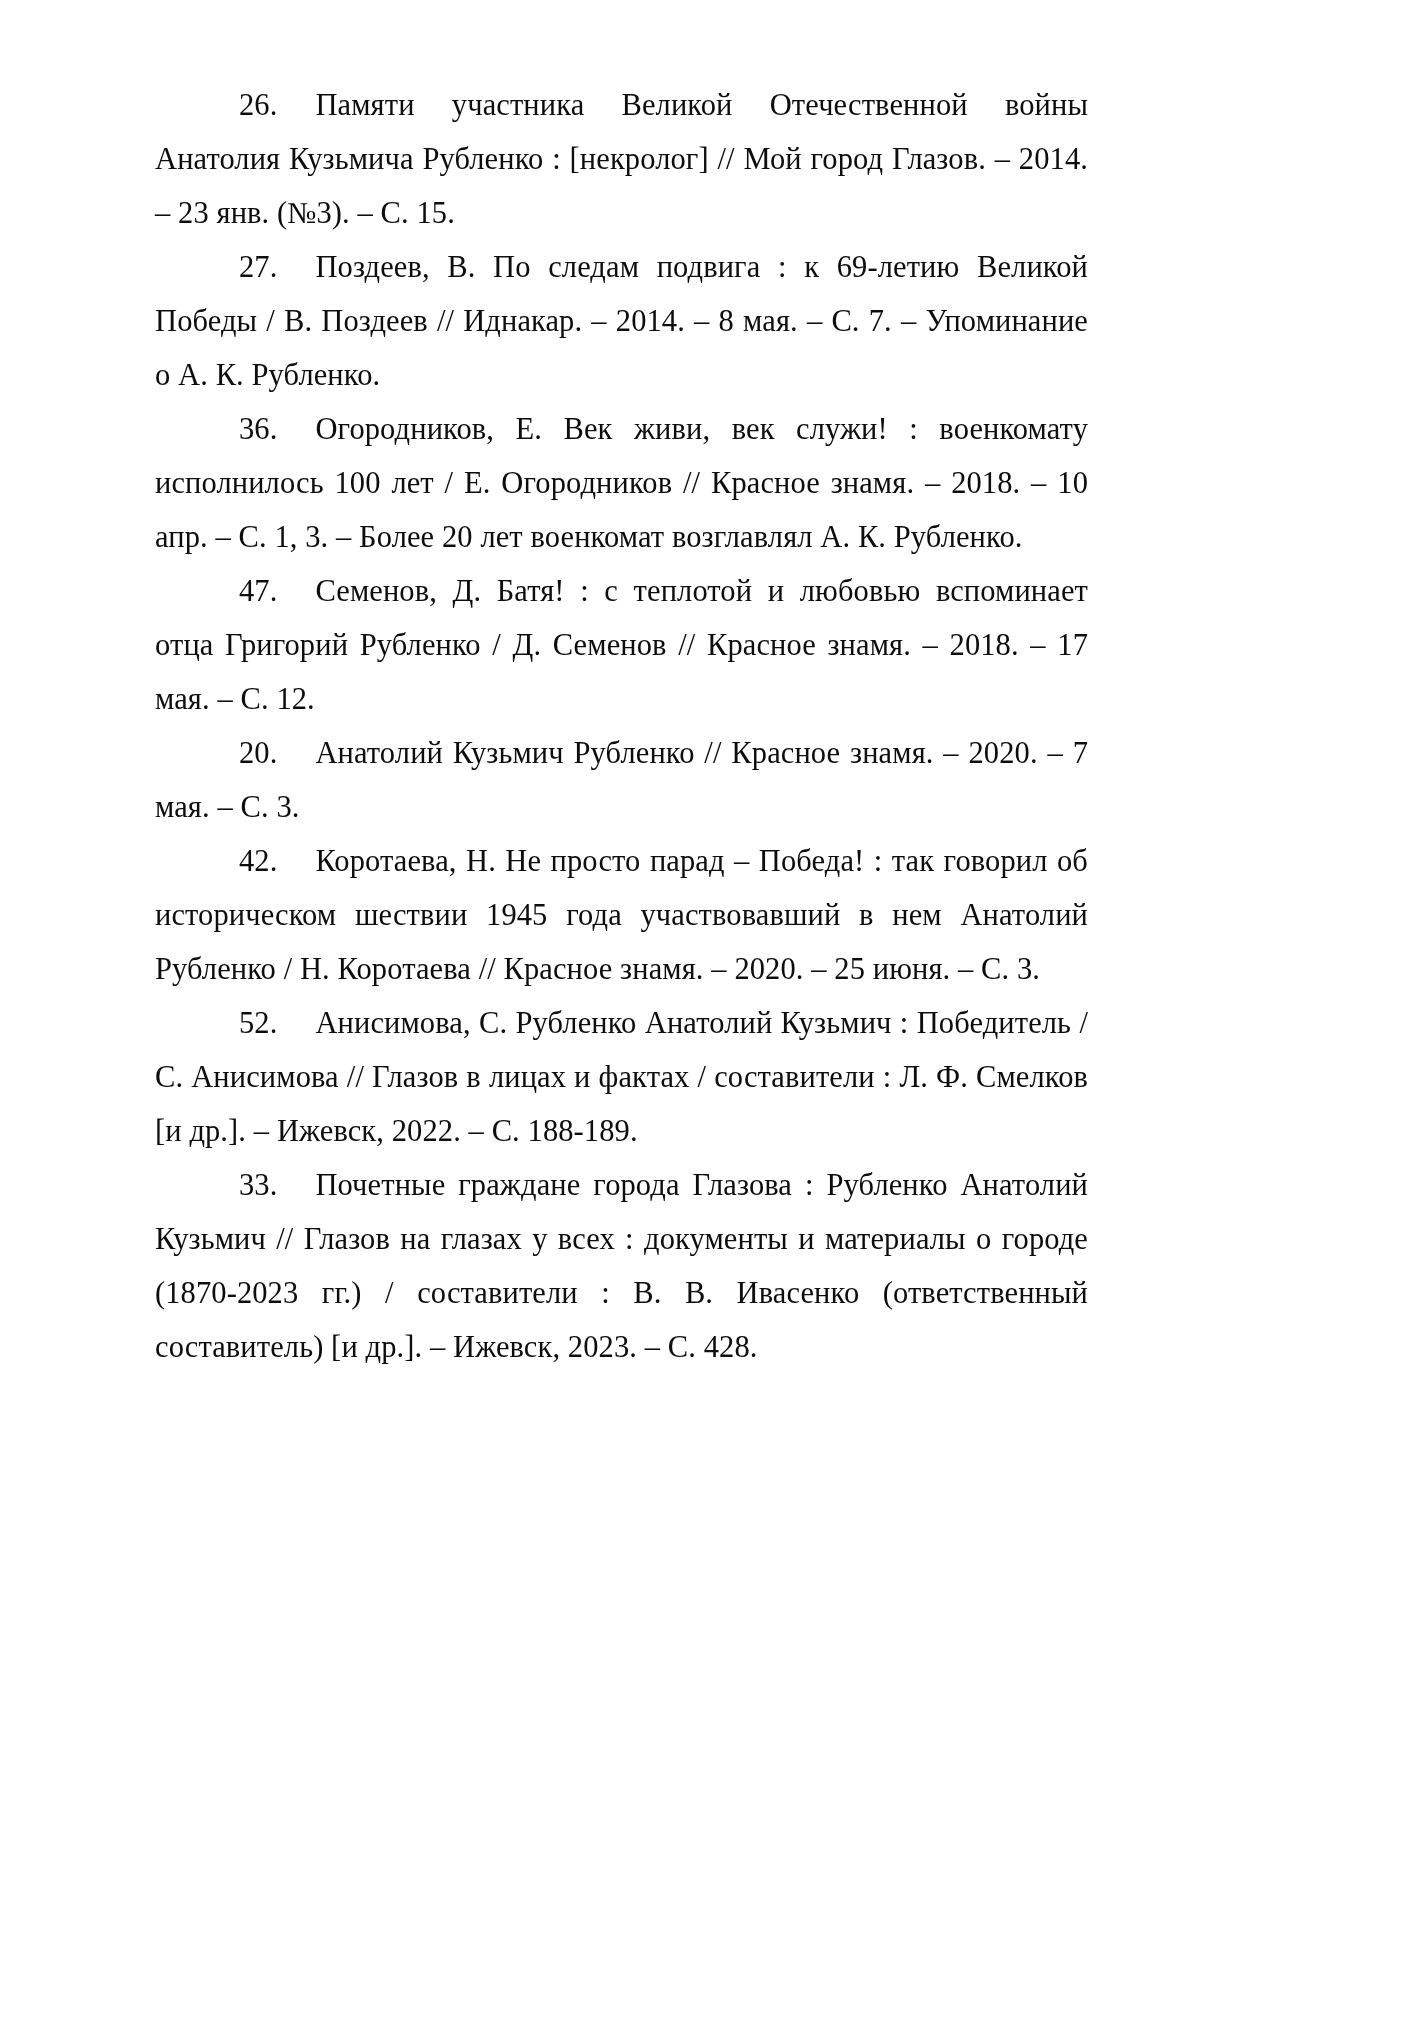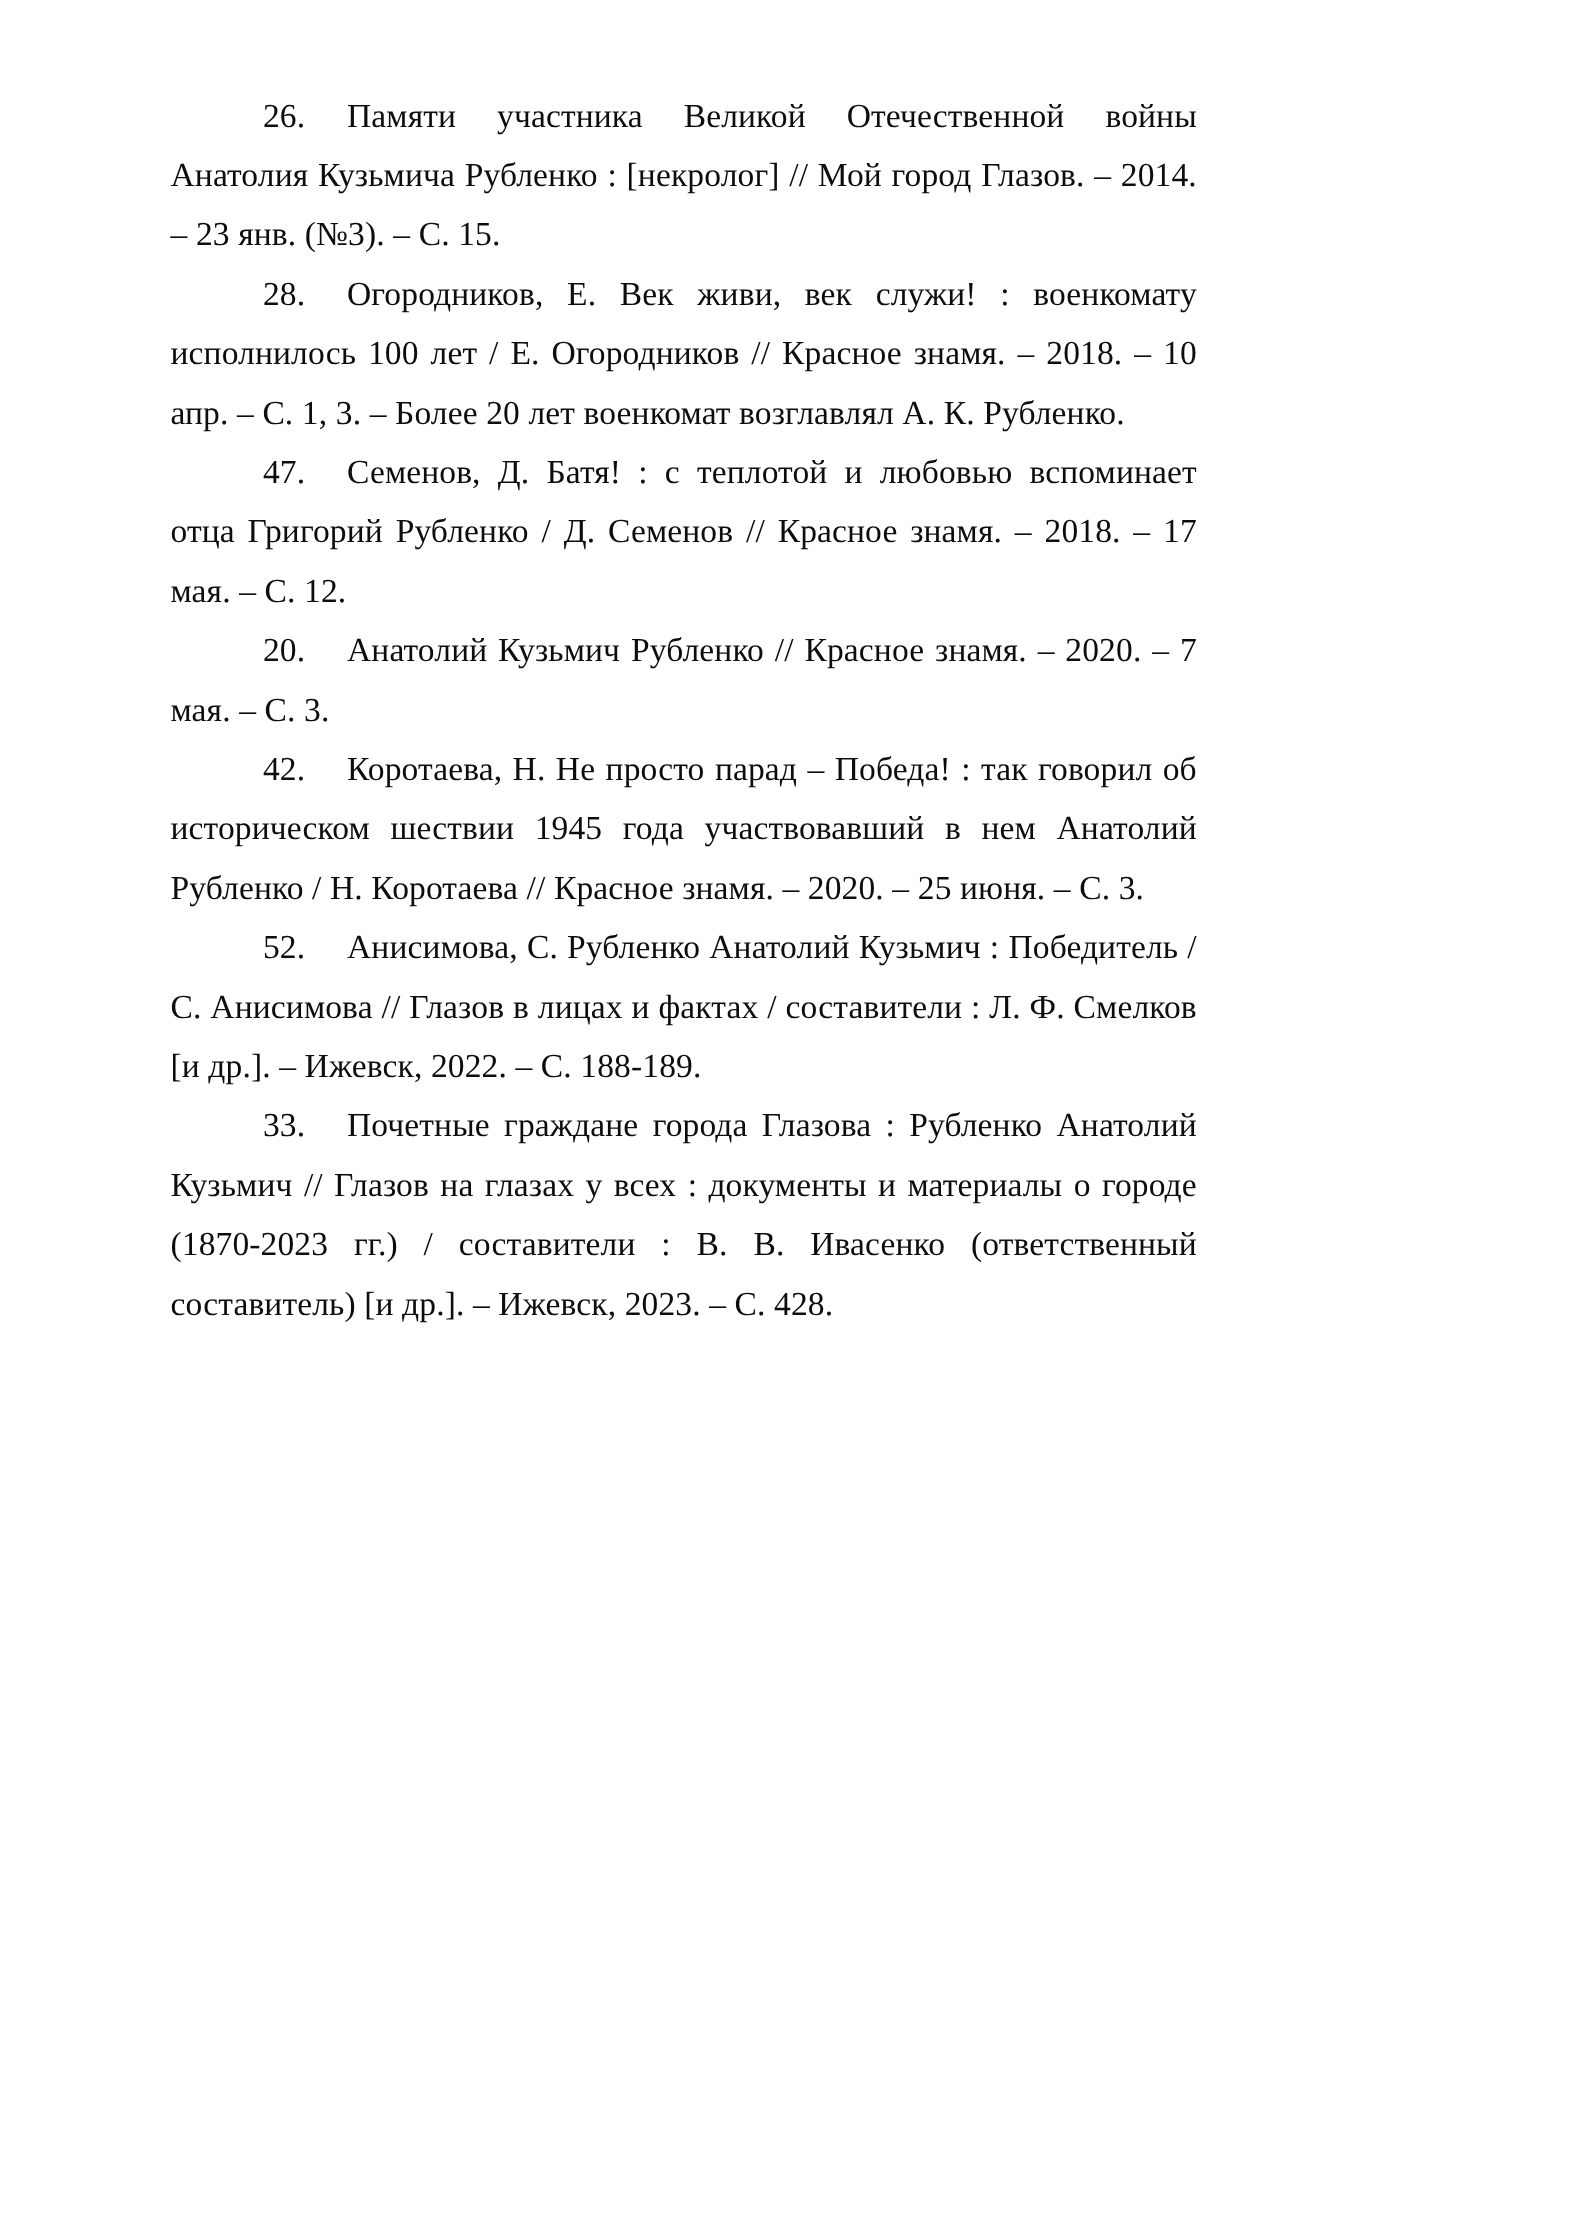--- a/index.html
+++ b/index.html
@@ -53,20 +53,21 @@
     display: inline-block;
     width: 38px;
   }
 </style>
 </head>
 <body>
 
 <div class="page">
   <div class="content" id="list">
       <p class="entry"><span class="num">26.</span><span class="numgap"></span><span>Памяти участника Великой Отечественной войны Анатолия Кузьмича Рубленко : [некролог] // Мой город Глазов. – 2014. – 23 янв. (№3). – С. 15.</span></p>
-      <p class="entry"><span class="num">28.</span><span class="numgap"></span><span>Огородников, Е. Век живи, век служи! : военкомату исполнилось 100 лет / Е. Огородников // Красное знамя. – 2018. – 10 апр. – С. 1, 3. – Более 20 лет военкомат возглавлял А. К. Рубленко.</span></p>
+      <p class="entry"><span class="num">27.</span><span class="numgap"></span><span>Поздеев, В. По следам подвига : к 69-летию Великой Победы / В. Поздеев // Иднакар. – 2014. – 8 мая. – С. 7. – Упоминание о А. К. Рубленко.</span></p>
+      <p class="entry"><span class="num">36.</span><span class="numgap"></span><span>Огородников, Е. Век живи, век служи! : военкомату исполнилось 100 лет / Е. Огородников // Красное знамя. – 2018. – 10 апр. – С. 1, 3. – Более 20 лет военкомат возглавлял А. К. Рубленко.</span></p>
       <p class="entry"><span class="num">47.</span><span class="numgap"></span><span>Семенов, Д. Батя! : с теплотой и любовью вспоминает отца Григорий Рубленко / Д. Семенов // Красное знамя. – 2018. – 17 мая. – С. 12.</span></p>
       <p class="entry"><span class="num">20.</span><span class="numgap"></span><span>Анатолий Кузьмич Рубленко // Красное знамя. – 2020. – 7 мая. – С. 3.</span></p>
       <p class="entry"><span class="num">42.</span><span class="numgap"></span><span>Коротаева, Н. Не просто парад – Победа! : так говорил об историческом шествии 1945 года участвовавший в нем Анатолий Рубленко / Н. Коротаева // Красное знамя. – 2020. – 25 июня. – С. 3.</span></p>
       <p class="entry"><span class="num">52.</span><span class="numgap"></span><span>Анисимова, С. Рубленко Анатолий Кузьмич : Победитель / С. Анисимова // Глазов в лицах и фактах / составители : Л. Ф. Смелков [и др.]. – Ижевск, 2022. – С. 188-189.</span></p>
       <p class="entry"><span class="num">33.</span><span class="numgap"></span><span>Почетные граждане города Глазова : Рубленко Анатолий Кузьмич // Глазов на глазах у всех : документы и материалы о городе (1870-2023 гг.) / составители : В. В. Ивасенко (ответственный составитель) [и др.]. – Ижевск, 2023. – С. 428.</span></p>
     </div>
 </div>
 
 </body></html>

